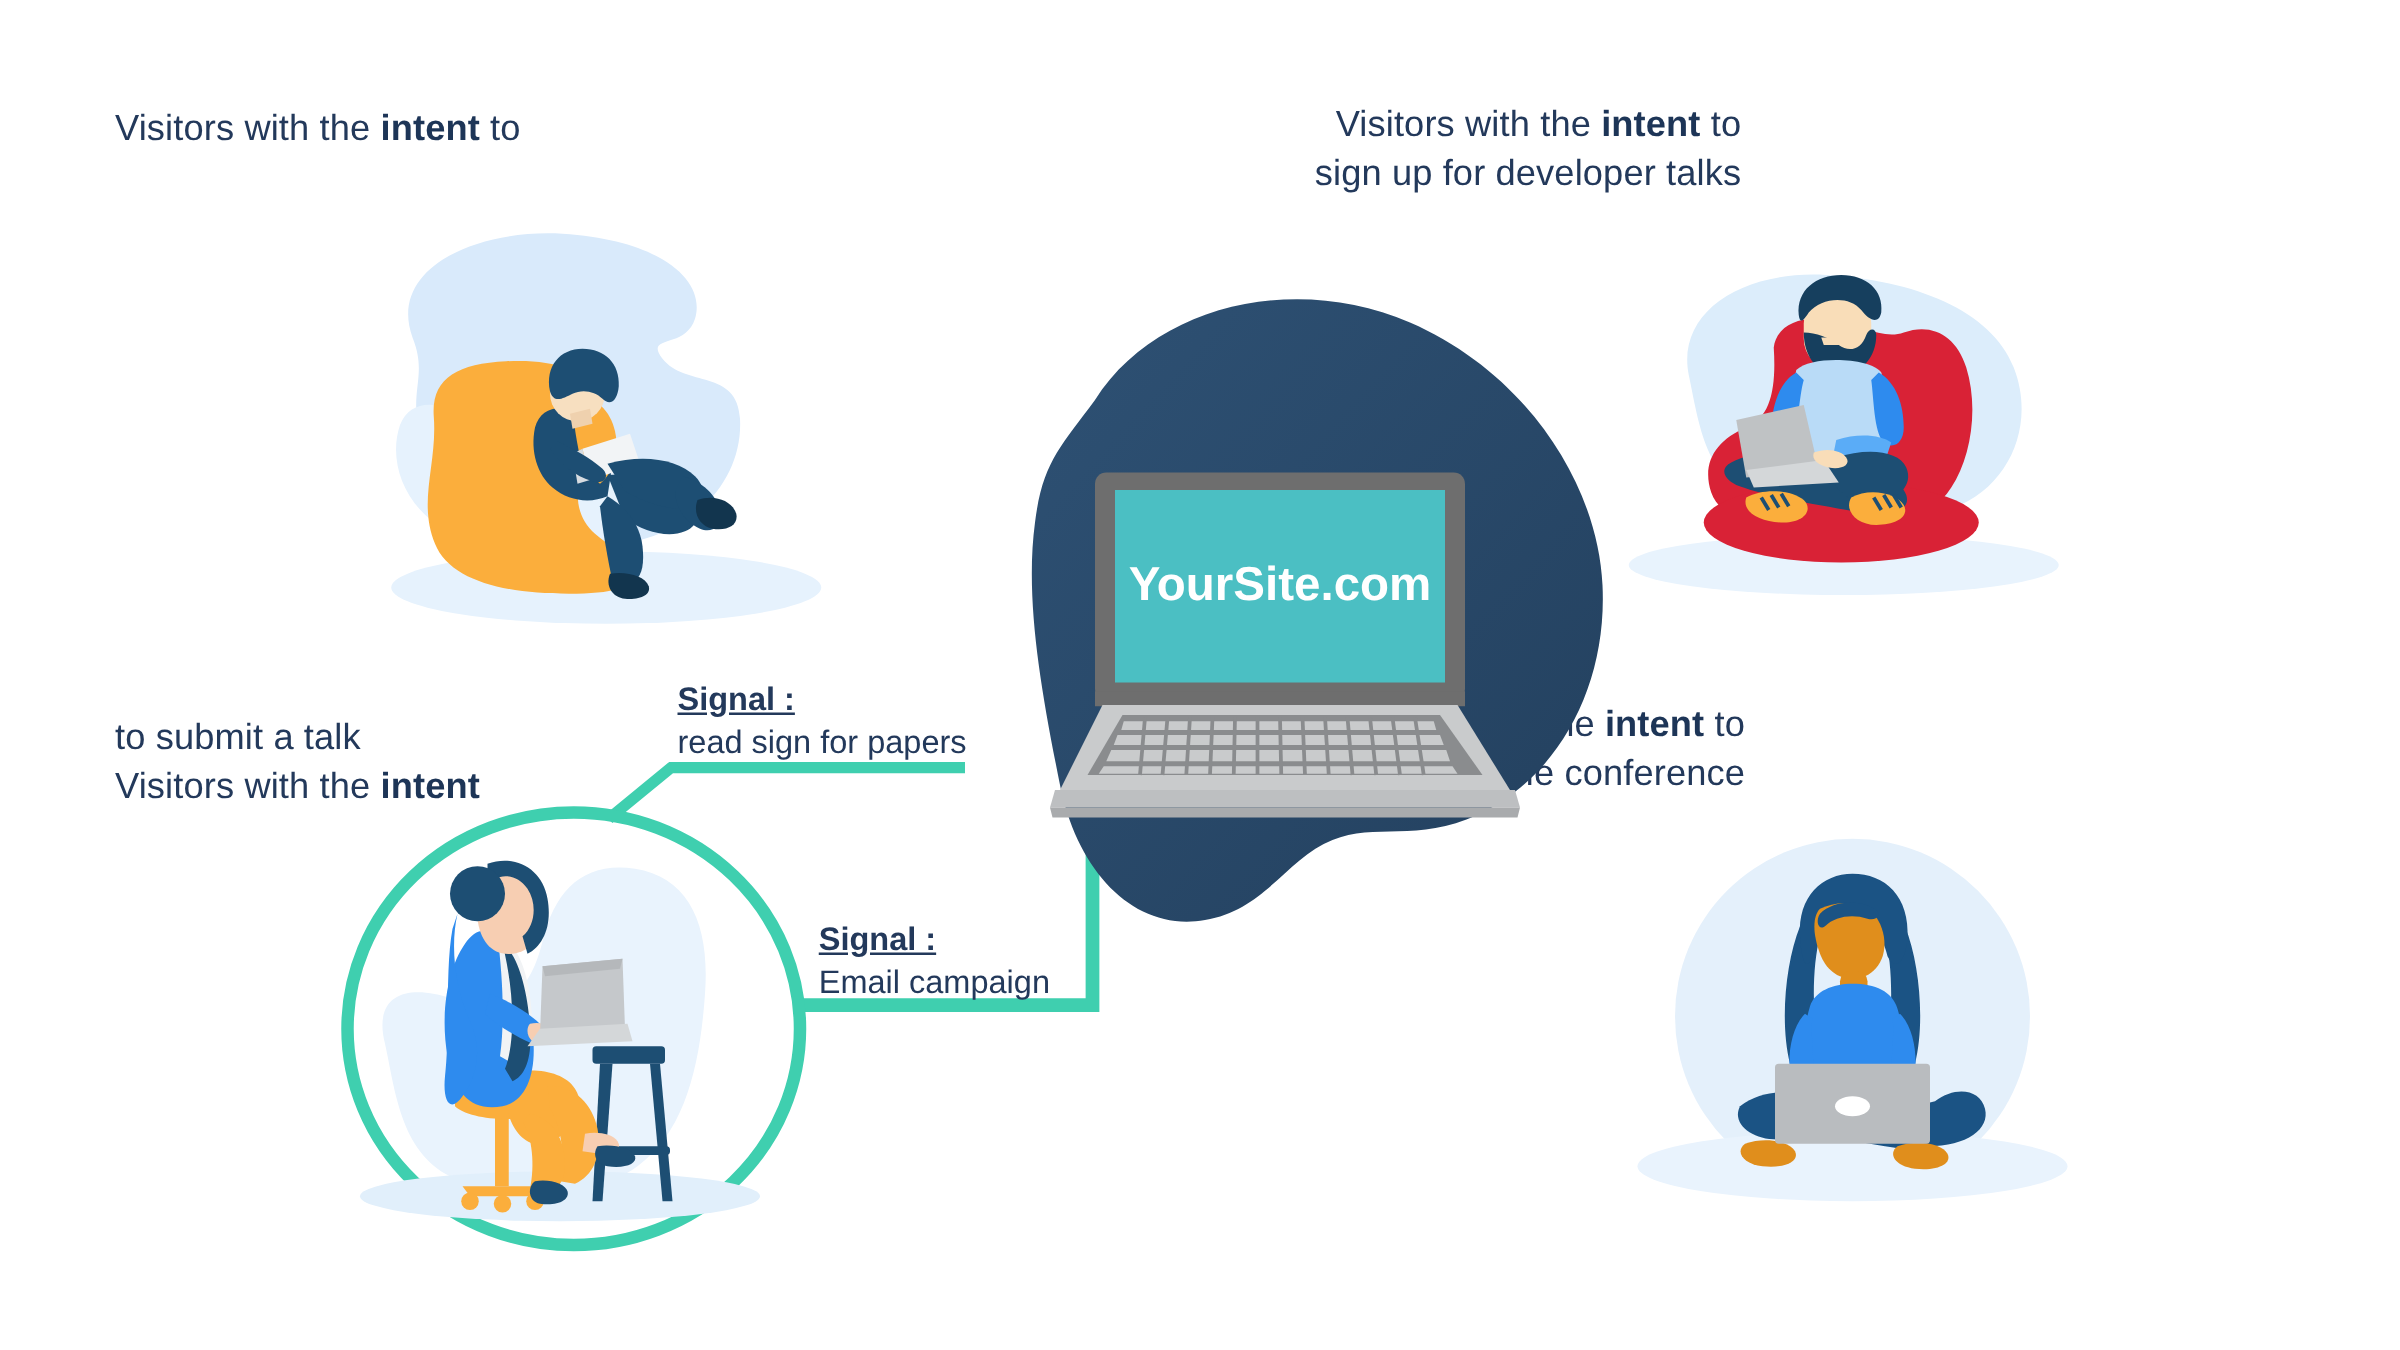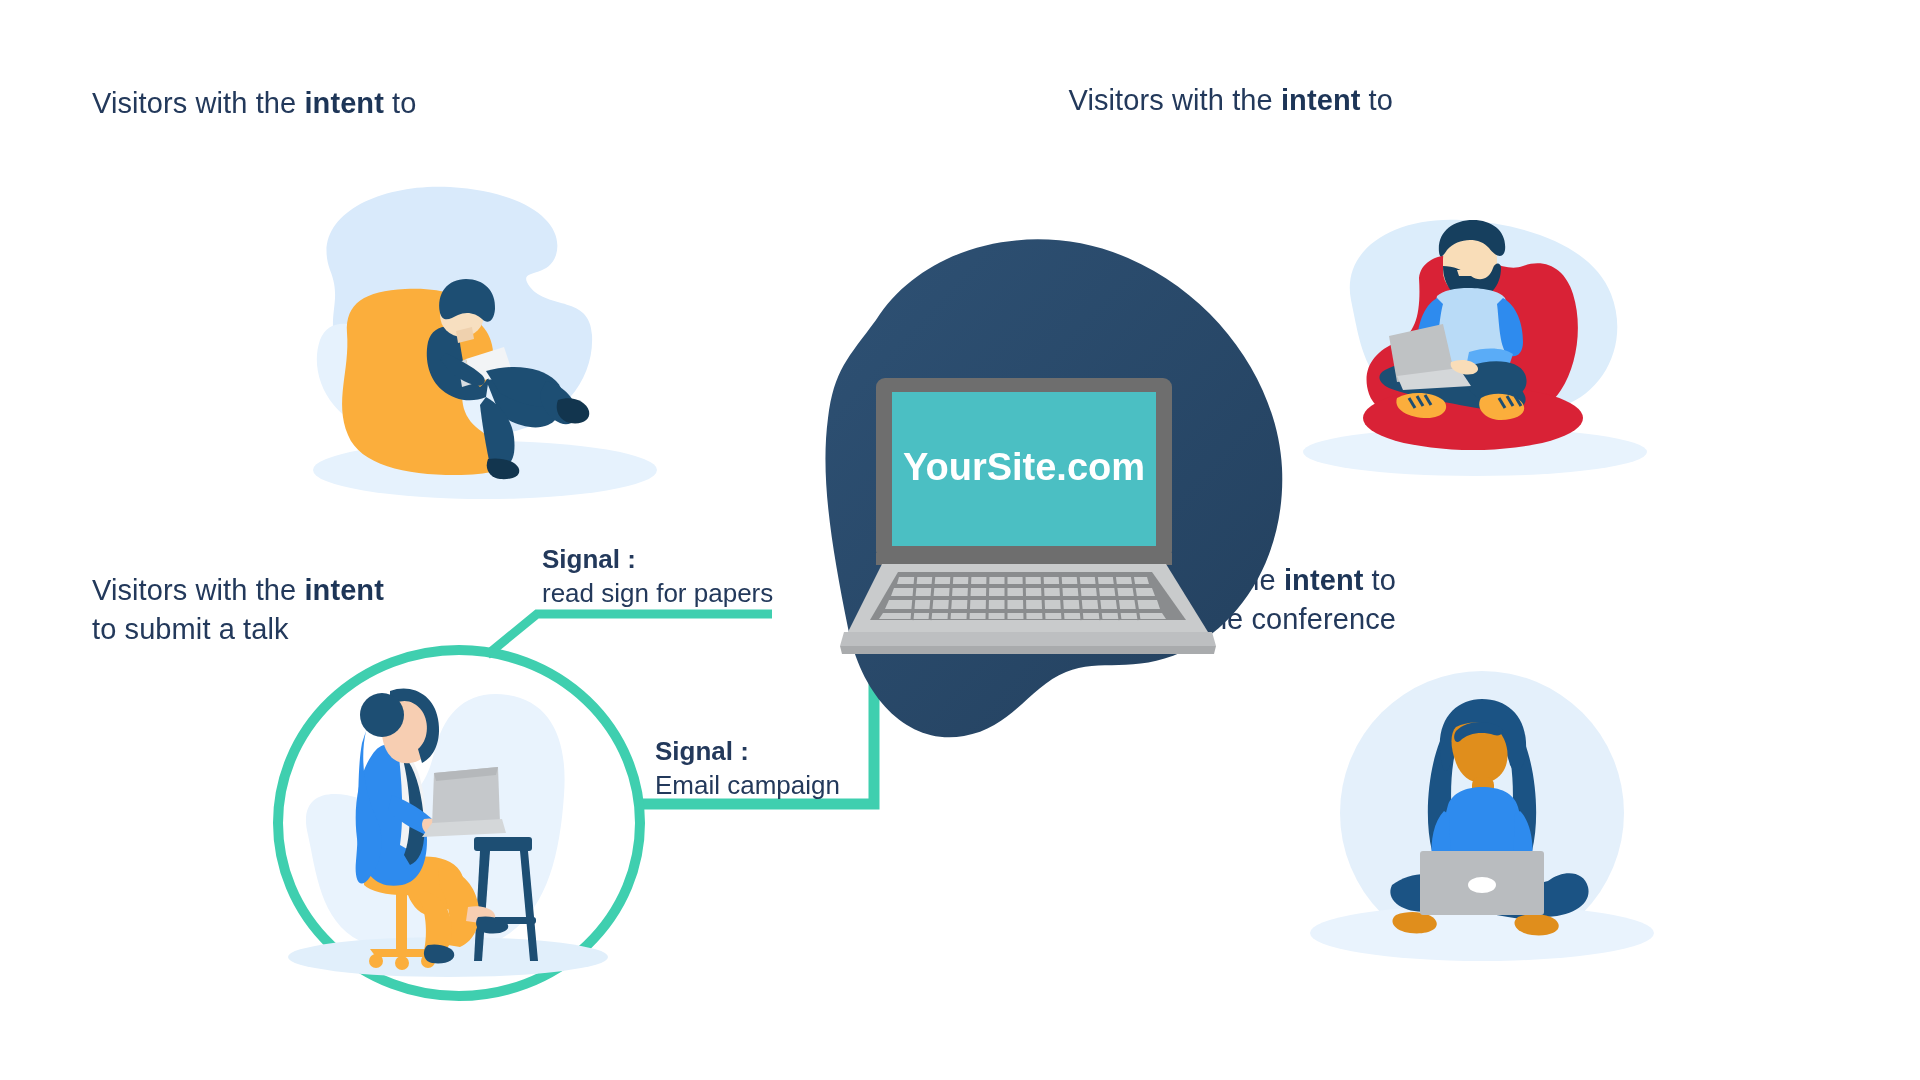--- a/index.html
+++ b/index.html
@@ -42,20 +42,21 @@
   .signal-label {
     position: absolute;
     color: #23395B;
     font-size: 26px;
     line-height: 1.3;
     white-space: nowrap;
   }
   .signal-label .sig-title {
     font-weight: 700;
     display: block;
+    text-decoration: underline;
   }
   .signal-label .sig-body {
     font-weight: 400;
     display: block;
   }
   .sig-1 { left: 542px; top: 543px; }
   .sig-1 .sig-title { text-align: left; }
   .sig-2 { left: 655px; top: 735px; }
 
   
@@ -97,25 +98,26 @@
 
     <path d="M 874 660 L 874 804 L 640 804" fill="none" stroke="#3FCFAF" stroke-width="11" stroke-linecap="butt"></path>
   </svg>
 
   <div class="intent-label lbl-tl">
     <div><span>Visitors with the </span><b>intent</b><span> to</span></div>
   </div>
 
   <div class="intent-label lbl-tr">
     <div><span>Visitors with the </span><b>intent</b><span> to</span></div>
+    <div>sign up for developer talks</div>
   </div>
 
   <div class="intent-label lbl-bl">
+    <div>to submit a talk</div>
     <div><span>Visitors with the </span><b>intent</b><span></span></div>
-    <div>to submit a talk</div>
   </div>
 
   <div class="intent-label lbl-br">
     <div><span>Visitors with the </span><b>intent</b><span> to</span></div>
     <div>register for the conference</div>
   </div>
 
   <div class="signal-label sig-1">
     <span class="sig-title">Signal :</span>
     <span class="sig-body">read sign for papers</span>

